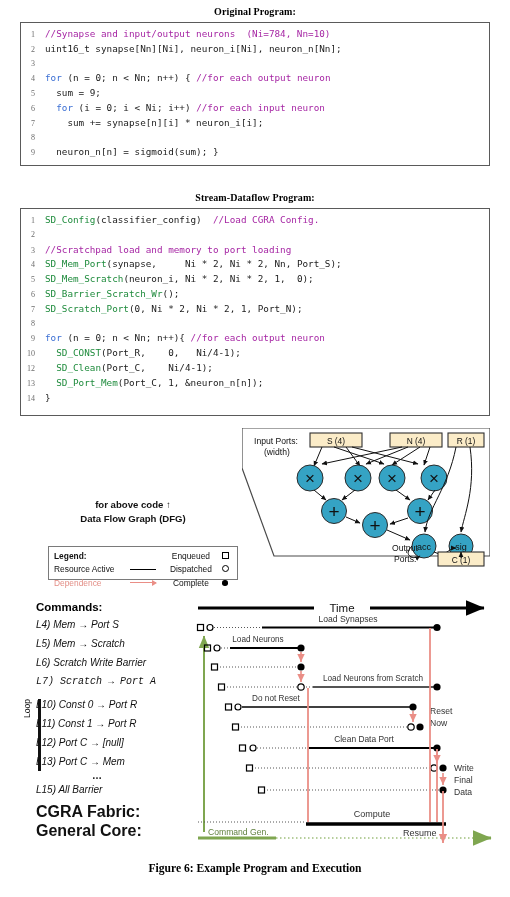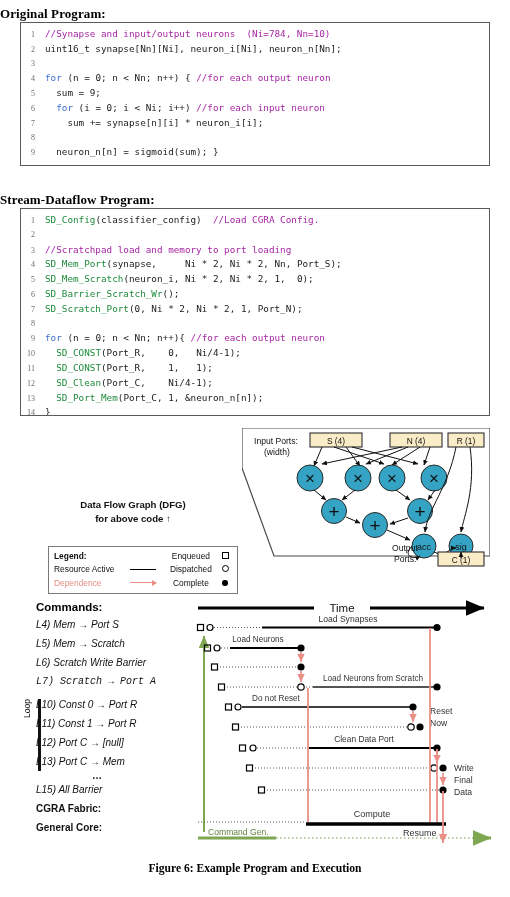--- a/index.html
+++ b/index.html
@@ -11,23 +11,24 @@
     position: relative;
     font-family: "Liberation Sans", sans-serif;
     color: #111;
     overflow: hidden;
   }
 
   
   .sec-title {
     position: absolute;
     width: 100%;
+    text-align: center;
     font-family: "Liberation Serif", serif;
     font-weight: bold;
-    font-size: 13px;
+    font-size: 10px;
     color: #000;
     letter-spacing: .1px;
   }
   #title-original { top: 6px; }
   #title-sdf      { top: 192px; }
 
   
   .codebox {
     position: absolute;
     border: 1px solid #5a5a5a;
@@ -81,21 +82,21 @@
     font-size: 9.6px;
     font-weight: bold;
     line-height: 14px;
     color: #111;
   }
 
   
   #legend {
     position: absolute;
     left: 48px; top: 546px;
-    width: 190px; height: 48px;
+    width: 190px; height: 34px;
     border: 1px solid #7a7a7a;
     background: #fff;
     box-sizing: border-box;
     padding: 2px 5px 0 5px;
   }
   .lg-row { display: flex; align-items: center; height: 13.5px; font-size: 8.4px; }
   .lg-l { width: 78px; }
   .lg-l.bold { font-weight: bold; }
   .lg-sym { width: 34px; display:flex; align-items:center; }
   .lg-r { width: 56px; text-align: center; }
@@ -117,21 +118,21 @@
   #cmd-title {
     position: absolute; left: 36px; top: 601px;
     font-size: 11.5px; font-weight: bold; color:#000;
   }
   .cmd-item {
     position: absolute; left: 36px;
     font-size: 10px; font-style: italic; color: #111;
     white-space: nowrap;
   }
   .cmd-dots { font-style: normal; font-weight: bold; letter-spacing: 1px; }
-  .cmd-plain { font-style: normal; font-weight: bold; font-size: 10px; }
+  .cmd-plain { font-style: normal; font-weight: bold; font-size: 16px; }
 
   #loop-bracket {
     position: absolute; left: 38px; top: 699px;
     width: 3px; height: 72px; background: #111;
   }
   #loop-label {
     position: absolute; left: 22px; top: 718px;
     font-size: 8.6px; color:#111;
     transform: rotate(-90deg);
     transform-origin: left top;
@@ -183,21 +184,20 @@
       <div class="code-line"><span class="ln">1</span><span class="ctext"><span class="fn">SD_Config</span><span class="pl">(classifier_config)  </span><span class="cm">//Load CGRA Config.</span></span></div>
       <div class="code-line"><span class="ln">2</span><span class="ctext"><span class="pl"></span></span></div>
       <div class="code-line"><span class="ln">3</span><span class="ctext"><span class="cm">//Scratchpad load and memory to port loading</span></span></div>
       <div class="code-line"><span class="ln">4</span><span class="ctext"><span class="fn">SD_Mem_Port</span><span class="pl">(synapse,     Ni * 2, Ni * 2, Nn, Port_S);</span></span></div>
       <div class="code-line"><span class="ln">5</span><span class="ctext"><span class="fn">SD_Mem_Scratch</span><span class="pl">(neuron_i, Ni * 2, Ni * 2, 1,  0);</span></span></div>
       <div class="code-line"><span class="ln">6</span><span class="ctext"><span class="fn">SD_Barrier_Scratch_Wr</span><span class="pl">();</span></span></div>
       <div class="code-line"><span class="ln">7</span><span class="ctext"><span class="fn">SD_Scratch_Port</span><span class="pl">(0, Ni * 2, Ni * 2, 1, Port_N);</span></span></div>
       <div class="code-line"><span class="ln">8</span><span class="ctext"><span class="pl"></span></span></div>
       <div class="code-line"><span class="ln">9</span><span class="ctext"><span class="kw">for</span><span class="pl"> (n = 0; n &lt; Nn; n++){ </span><span class="cm">//for each output neuron</span></span></div>
       <div class="code-line"><span class="ln">10</span><span class="ctext"><span class="pl">  </span><span class="fn">SD_CONST</span><span class="pl">(Port_R,    0,   Ni/4-1);</span></span></div>
-      <div class="code-line"><span class="ln">11</span><span class="ctext"><span class="pl">  </span><span class="fn">SD_CONST</span><span class="pl">(Port_R,    1,   1);</span></span></div>
       <div class="code-line"><span class="ln">12</span><span class="ctext"><span class="pl">  </span><span class="fn">SD_Clean</span><span class="pl">(Port_C,    Ni/4-1);</span></span></div>
       <div class="code-line"><span class="ln">13</span><span class="ctext"><span class="pl">  </span><span class="fn">SD_Port_Mem</span><span class="pl">(Port_C, 1, &amp;neuron_n[n]);</span></span></div>
       <div class="code-line"><span class="ln">14</span><span class="ctext"><span class="pl">}</span></span></div>
     </div>
 </div>
 
 <div id="dfg-callout">
   <svg width="248" height="142" viewBox="0 0 248 142">
 
     <polygon points="0,0 248,0 248,128 32,128 0,40" fill="#ffffff" stroke="#4a4a4a" stroke-width="1.2"></polygon>
@@ -288,22 +288,22 @@
     <text x="152" y="134" font-family="Liberation Sans, sans-serif" font-size="8.6" fill="#111">Ports:</text>
     <g>
       <rect x="196" y="124" width="46" height="14" fill="#fbecc8" stroke="#2f2f2f" stroke-width="1.1"></rect>
       <text x="219" y="134.5" text-anchor="middle" font-family="Liberation Sans, sans-serif" font-size="8.4" fill="#111">C (1)</text>
     </g>
     <path d="M219,130 L219,124" stroke="#111" stroke-width="1" fill="none" marker-end="url(#ah)"></path>
   </svg>
 </div>
 
 <div id="dfg-caption">
+  <div>for above code ↑</div>
   <div>Data Flow Graph (DFG)</div>
-  <div>for above code ↑</div>
 </div>
 
 <div id="legend">
   <div class="lg-row">
     <span class="lg-l bold">Legend:</span>
     <span class="lg-sym"></span>
     <span class="lg-r">Enqueued</span>
     <span class="lg-mark"><span class="sq-open"></span></span>
   </div>
   <div class="lg-row">

